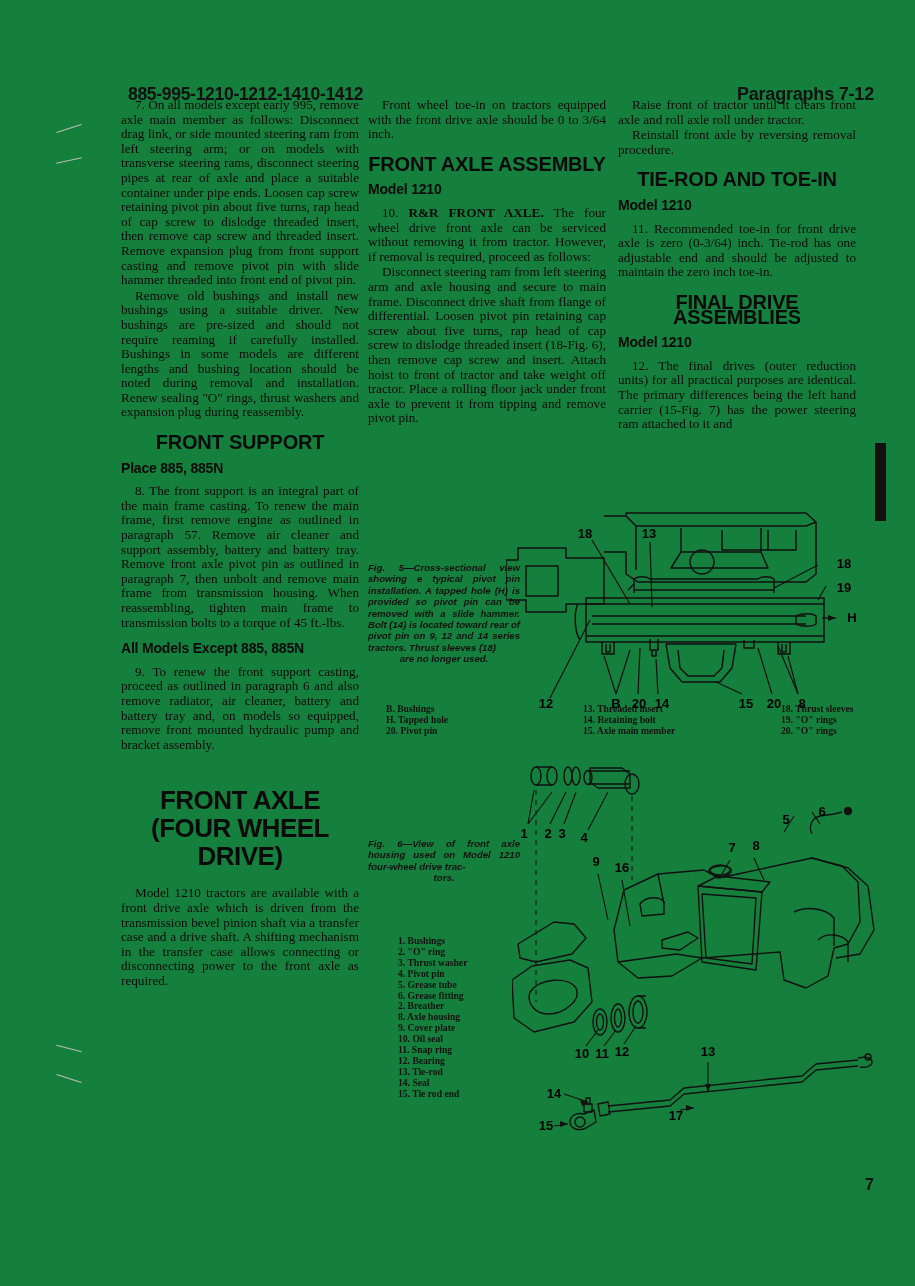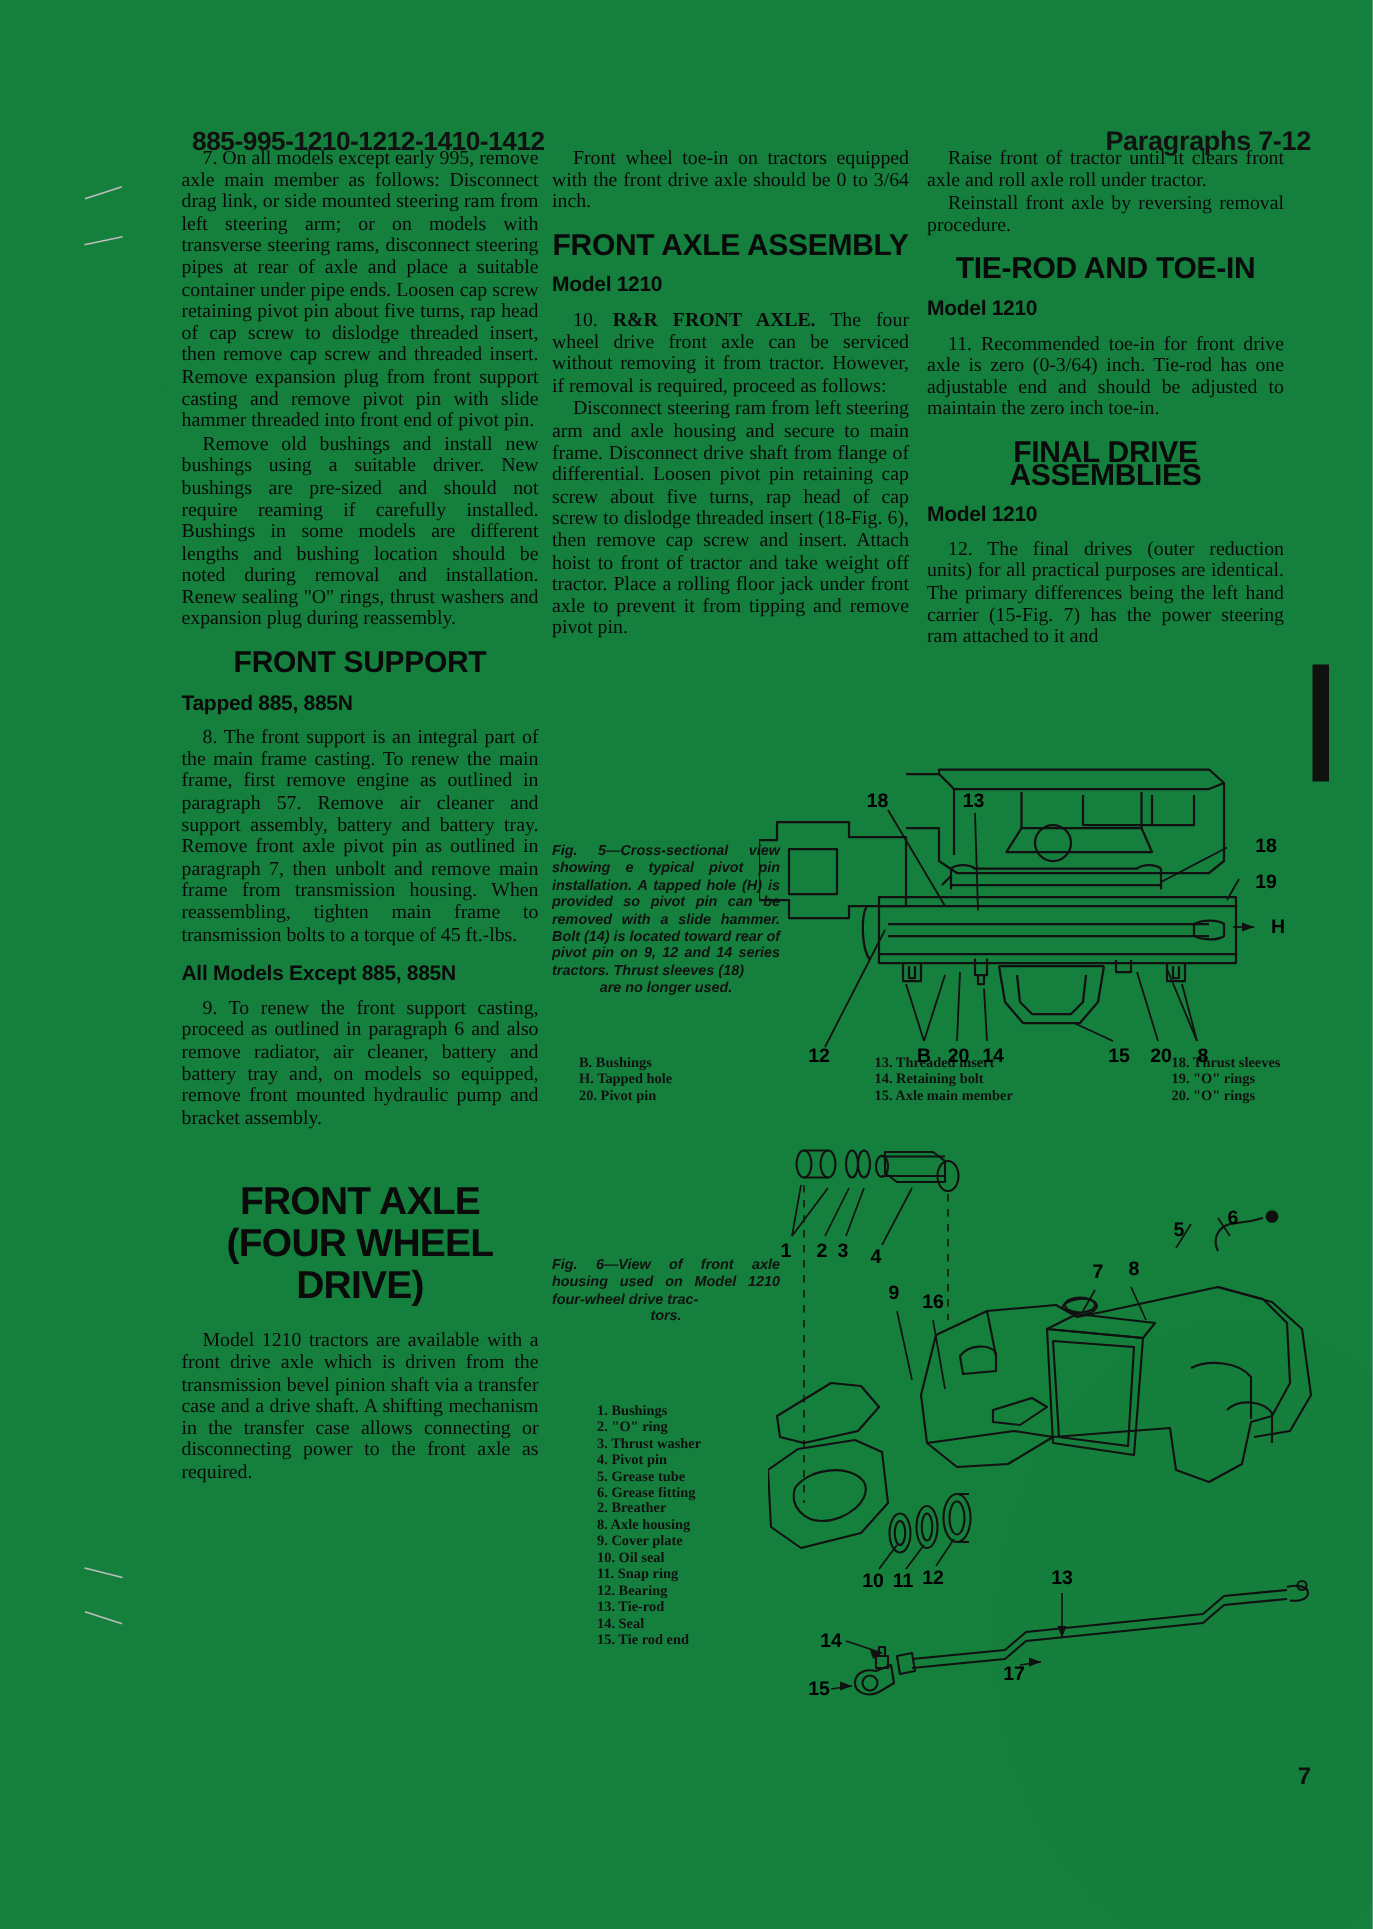--- a/index.html
+++ b/index.html
@@ -121,21 +121,21 @@
 
   <div class="header">
     <div class="hdr-models">885-995-1210-1212-1410-1412</div>
     <div class="hdr-para">Paragraphs 7-12</div>
   </div>
 
   <div class="col col1">
     <p>7. On all models except early 995, remove axle main member as follows: Disconnect drag link, or side mounted steering ram from left steering arm; or on models with transverse steering rams, disconnect steering pipes at rear of axle and place a suitable container under pipe ends. Loosen cap screw retaining pivot pin about five turns, rap head of cap screw to dislodge threaded insert, then remove cap screw and threaded insert. Remove expansion plug from front support casting and remove pivot pin with slide hammer threaded into front end of pivot pin.</p>
     <p>Remove old bushings and install new bushings using a suitable driver. New bushings are pre-sized and should not require reaming if carefully installed. Bushings in some models are different lengths and bushing location should be noted during removal and installation. Renew sealing "O" rings, thrust washers and expansion plug during reassembly.</p>
     <h2 class="sec">FRONT SUPPORT</h2>
-    <h3 class="sub">Tapped 885, 885N</h3>
+    <h3 class="sub">Place 885, 885N</h3>
     <p>8. The front support is an integral part of the main frame casting. To renew the main frame, first remove engine as outlined in paragraph 57. Remove air cleaner and support assembly, battery and battery tray. Remove front axle pivot pin as outlined in paragraph 7, then unbolt and remove main frame from transmission housing. When reassembling, tighten main frame to transmission bolts to a torque of 45 ft.-lbs.</p>
     <h3 class="sub">All Models Except 885, 885N</h3>
     <p>9. To renew the front support casting, proceed as outlined in paragraph 6 and also remove radiator, air cleaner, battery and battery tray and, on models so equipped, remove front mounted hydraulic pump and bracket assembly.</p>
     <div class="bigtitle">
       <div>FRONT AXLE</div>
       <div>(FOUR WHEEL</div>
       <div>DRIVE)</div>
     </div>
     <p>Model 1210 tractors are available with a front drive axle which is driven from the transmission bevel pinion shaft via a transfer case and a drive shaft. A shifting mechanism in the transfer case allows connecting or disconnecting power to the front axle as required.</p>
   </div>

